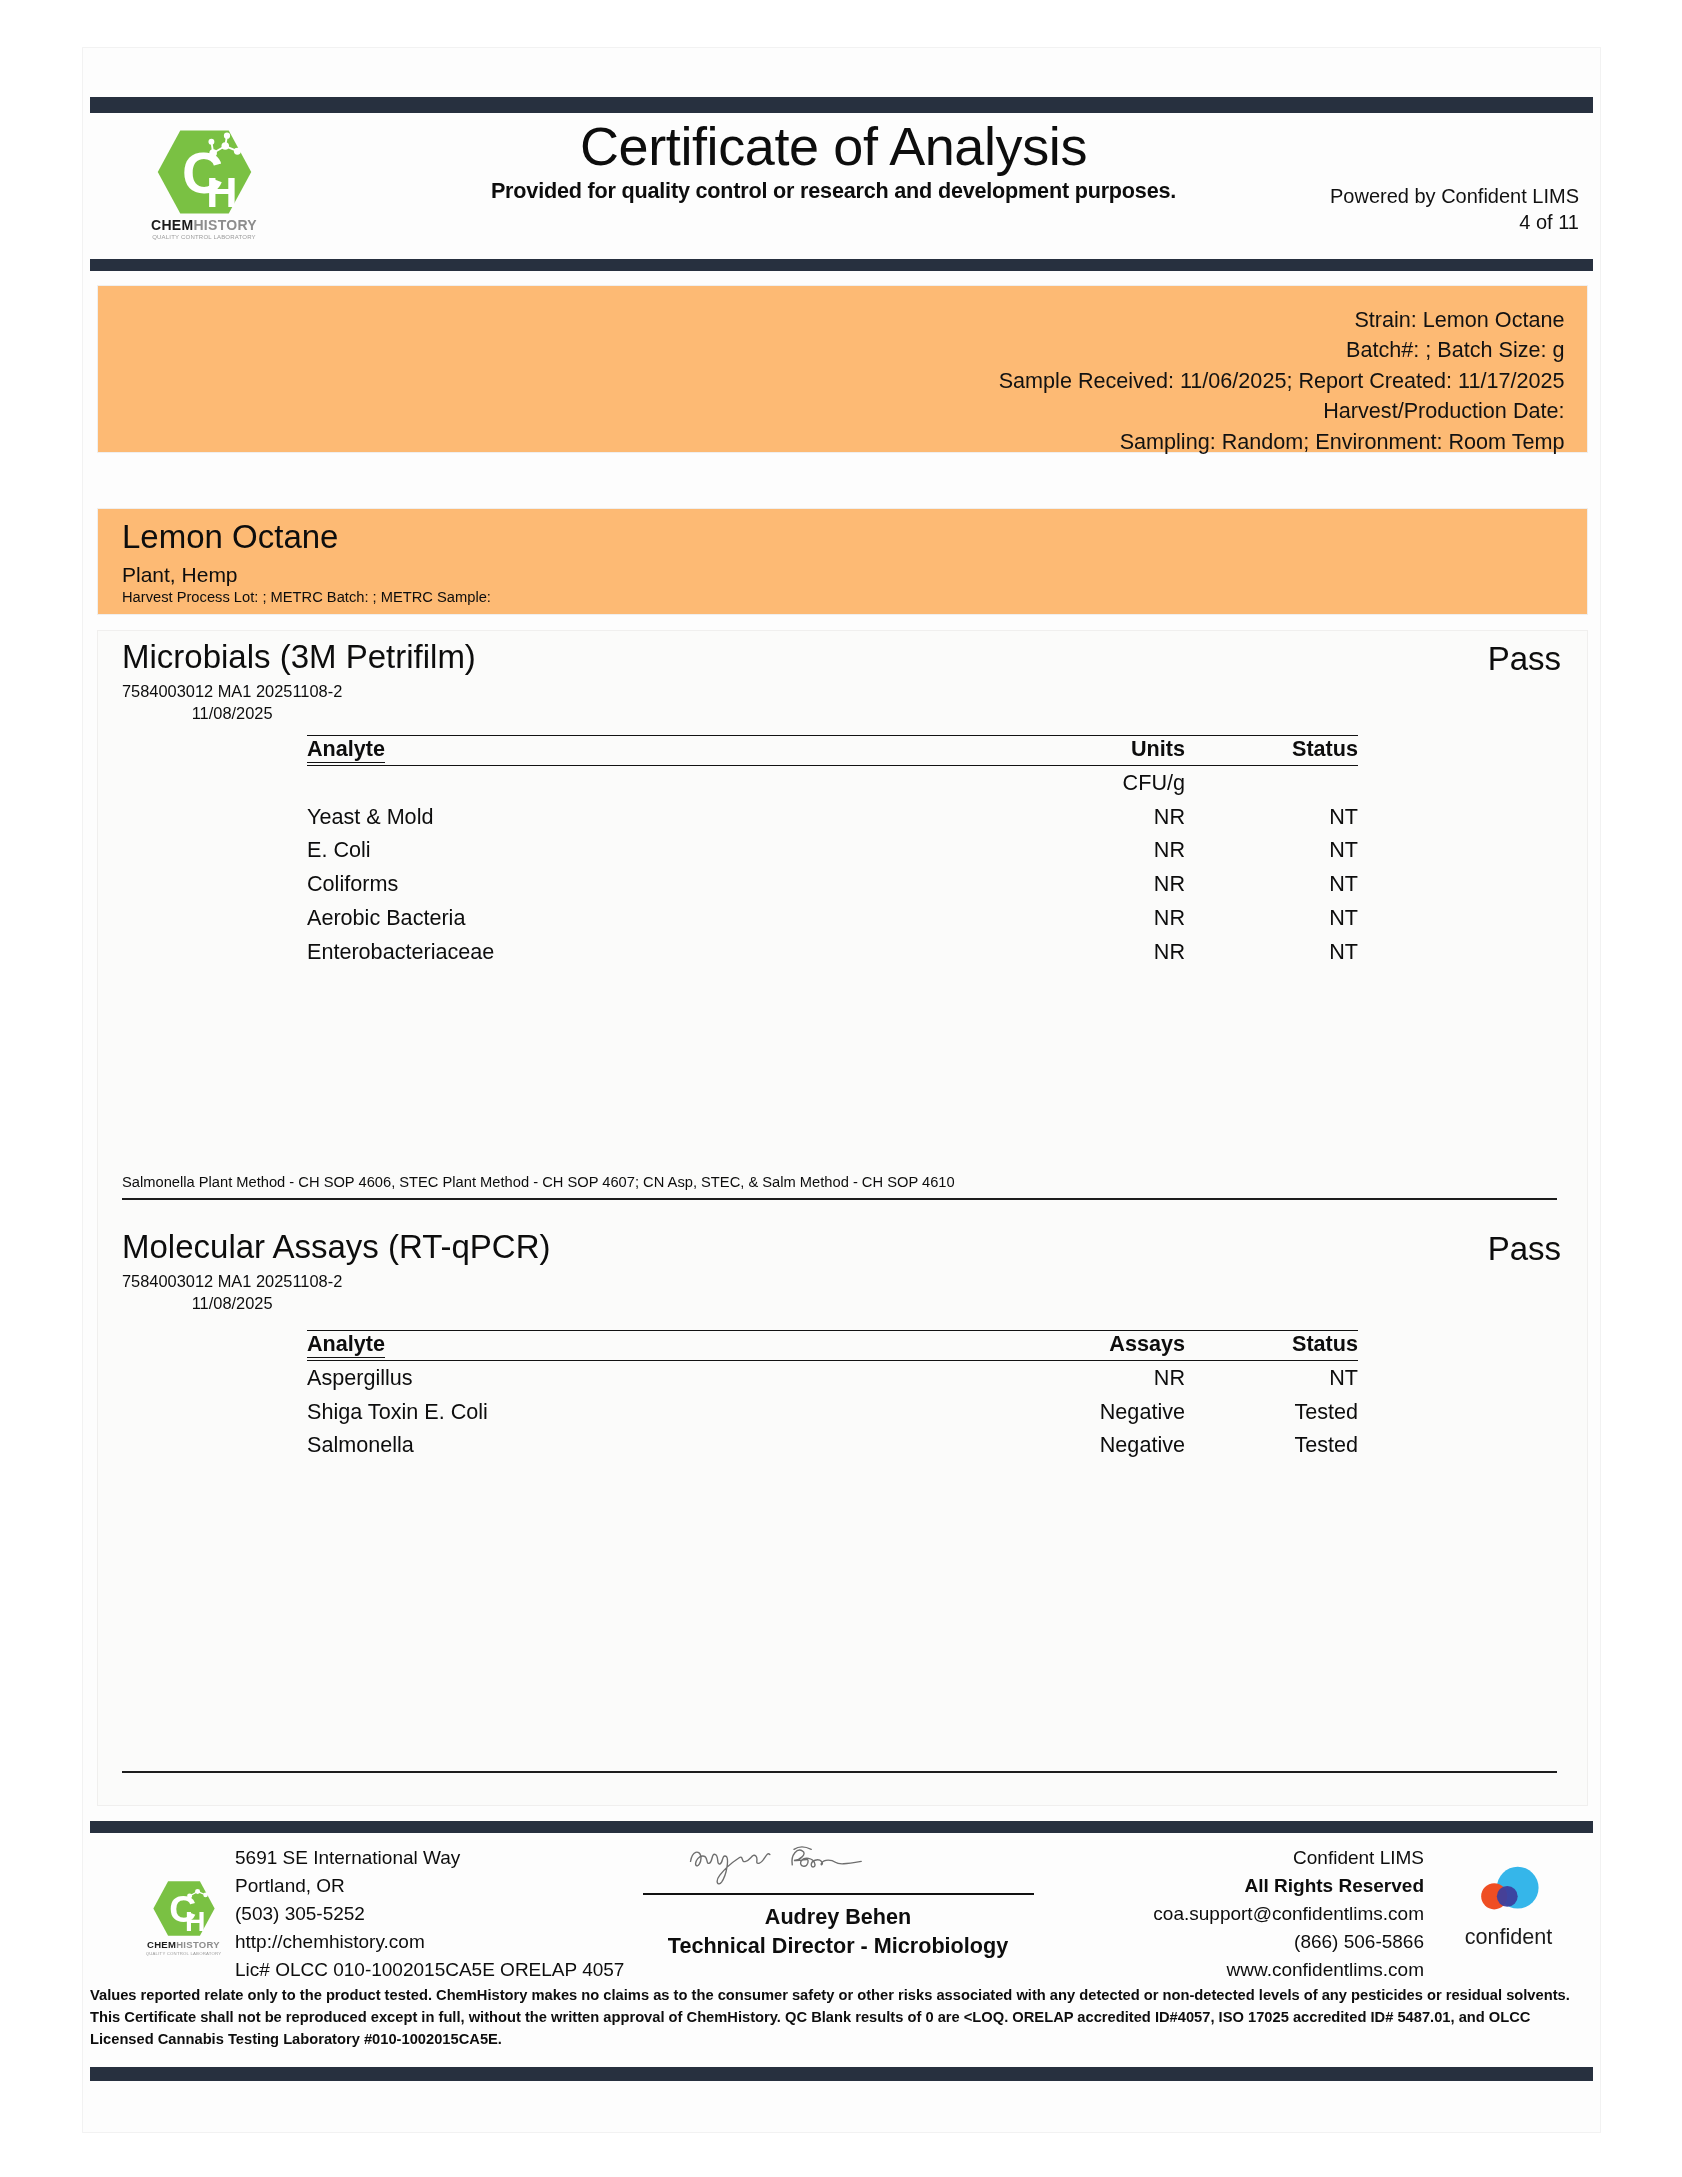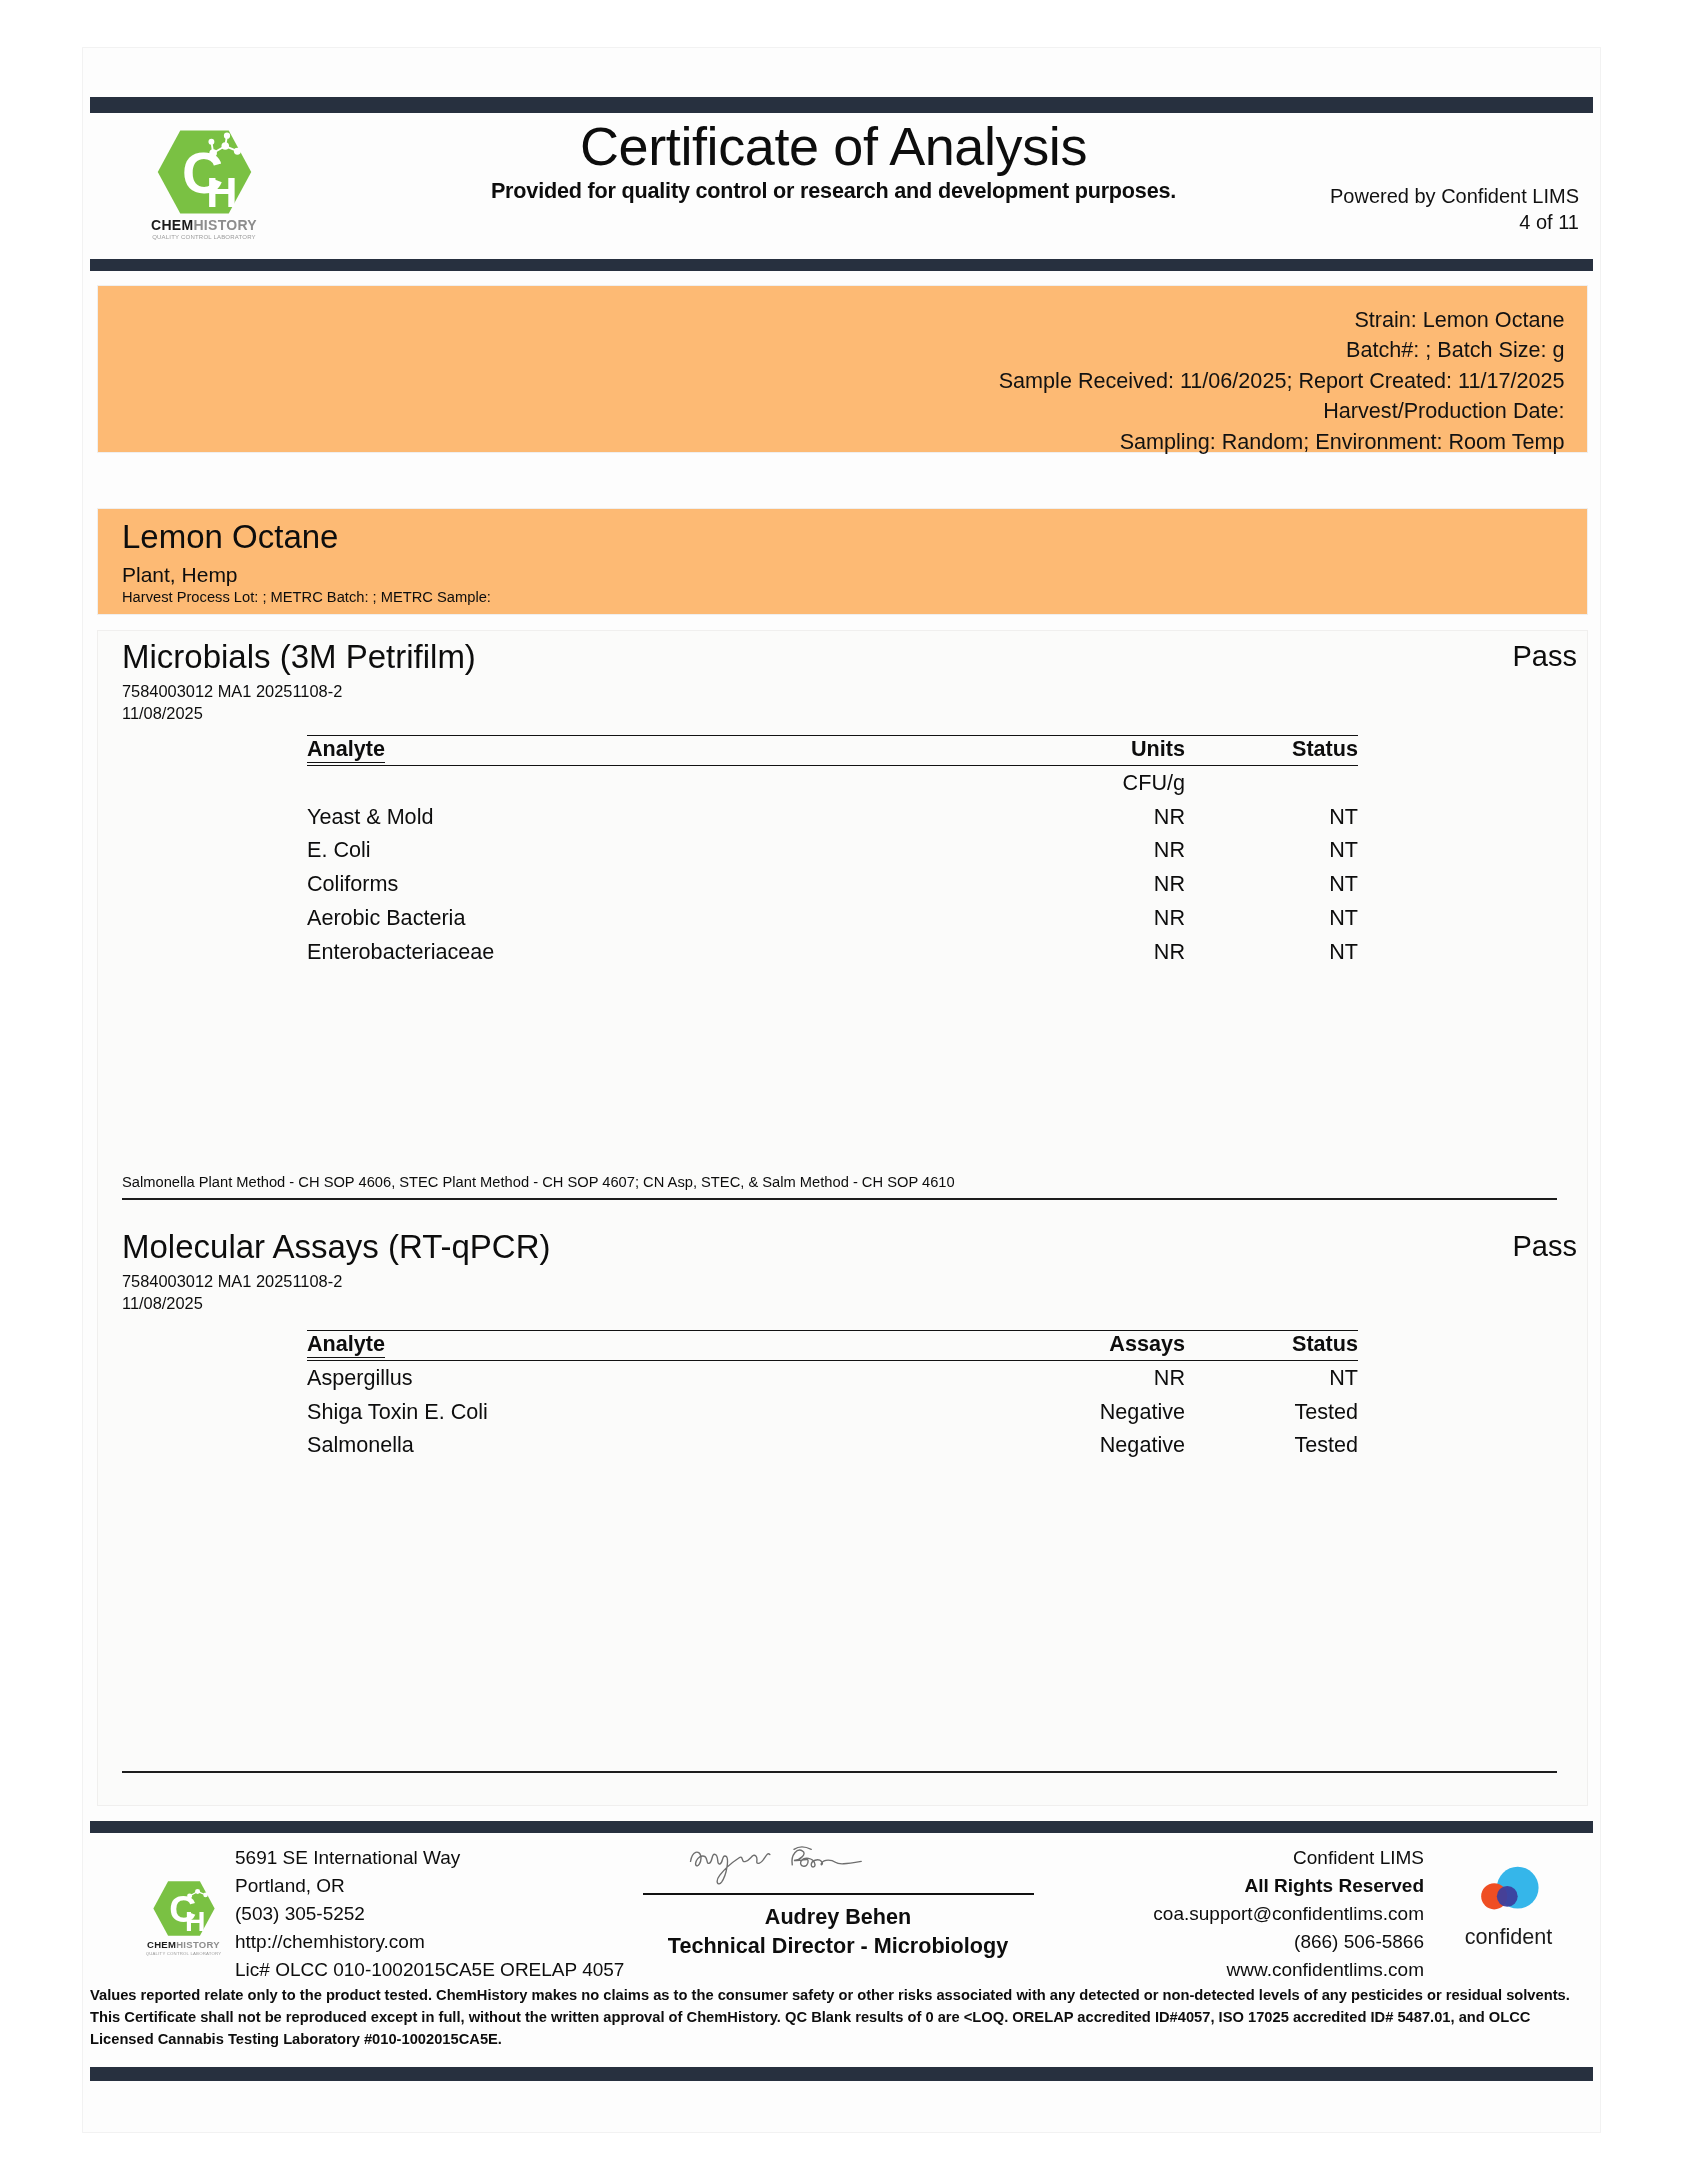--- a/index.html
+++ b/index.html
@@ -174,26 +174,27 @@
     color: #0d0d0d;
     white-space: nowrap;
   }
   .sec-id {
     position: absolute;
     left: 24px;
     top: 42px;
     font-size: 16.4px;
     line-height: 1.35;
     color: #0d0d0d;
+    text-align: center;
   }
   .sec-verdict {
     position: absolute;
-    right: 10px;
+    right: 26px;
     top: 1.7px;
-    font-size: 29px;
+    font-size: 33px;
     color: #0d0d0d;
   }
 
   table.results {
     position: absolute;
     left: 209px;
     width: 1051px;
     border-collapse: collapse;
     font-size: 21.6px;
     color: #0d0d0d;

